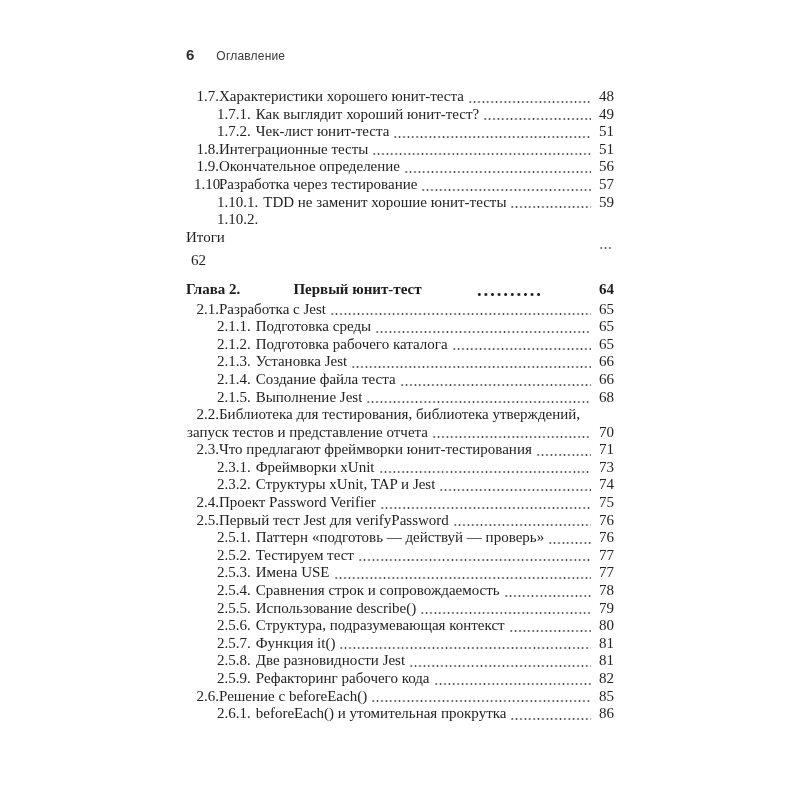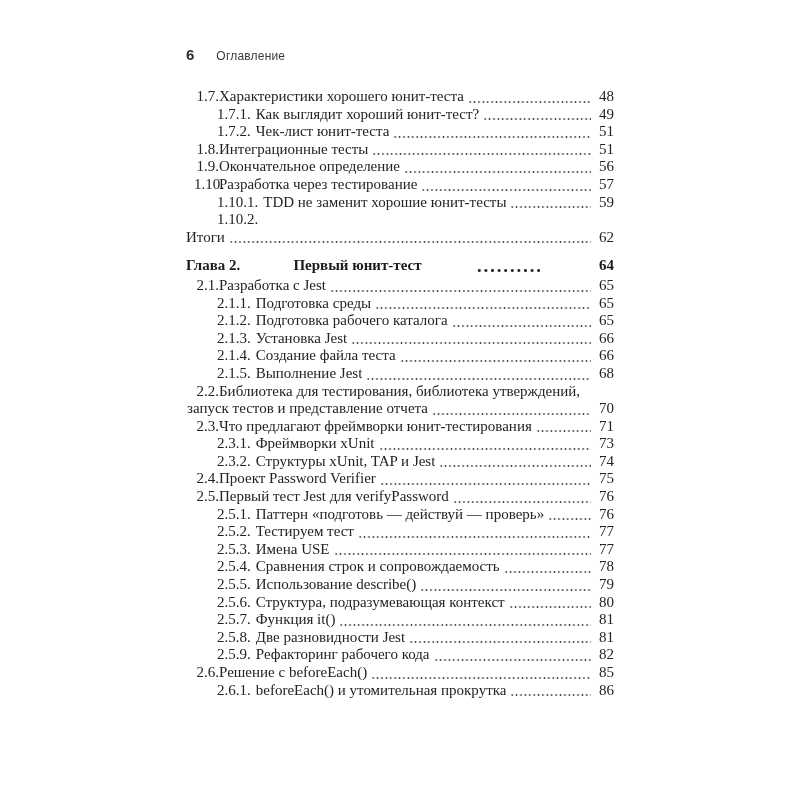--- a/index.html
+++ b/index.html
@@ -39,21 +39,21 @@
   }
   .toc { width: 100%; }
   .row {
     display: flex;
     align-items: baseline;
     line-height: 17.6px;
     white-space: nowrap;
   }
   .row .num { flex: 0 0 auto; }
   .row .title { flex: 0 1 auto; overflow: hidden; }
-  .lvl1 { padding-left: 0; }
+  .lvl1 { padding-left: 0; flex-direction: column; }
   .lvl2 { padding-left: 8px; }
   .lvl2 .num { width: 25px; text-align: right; }
   .lvl3 { padding-left: 31px; }
   .lvl3 .num { margin-right: 5px; }
   .cont-deep { padding-left: 26px; }
   .cont-shallow { padding-left: 1px; }
   .leader {
     flex: 1 1 auto;
     min-width: 12px;
     height: 4px;

